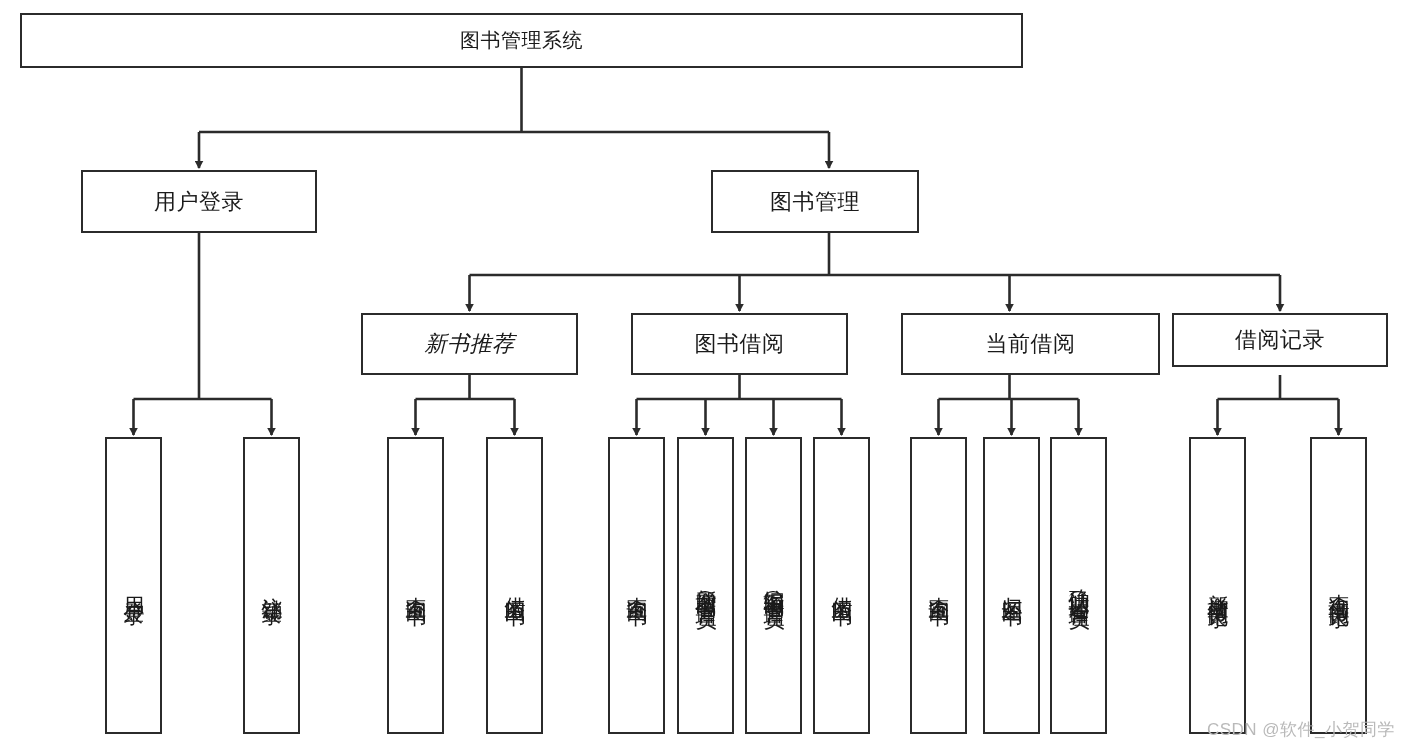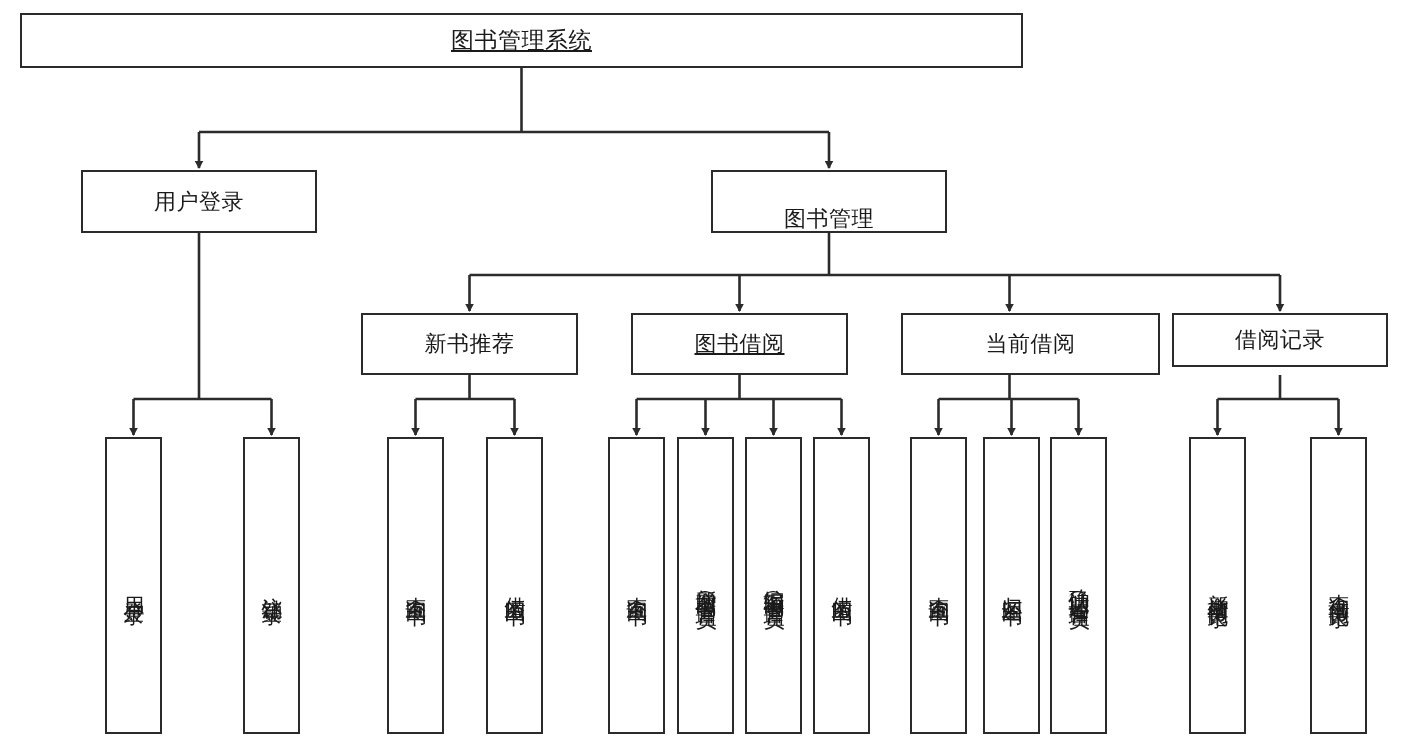--- a/index.html
+++ b/index.html
@@ -40,22 +40,21 @@
     text-align: center;
     letter-spacing: 0.5px;
   }
   
   .node.horiz .label {
     font-size: 22px;
     line-height: 1.15;
     white-space: nowrap;
   }
   .node.root .label {
-    font-size: 23px;
-    text-decoration: underline;
+    font-size: 20px;
   }
   
   .node.vert {
     align-items: center;
     justify-content: center;
     padding: 4px 0;
   }
   .node.vert .label {
     writing-mode: vertical-rl;
     text-orientation: upright;
@@ -123,27 +122,27 @@
       </g>
   </svg>
 
   <div id="node-layer">
       <div class="node horiz root" style="left: 20px; top: 13px; width: 1003px; height: 55px;">
         <span class="label">图书管理系统</span>
       </div>
       <div class="node horiz" style="left: 81px; top: 170px; width: 236px; height: 63px;">
         <span class="label">用户登录</span>
       </div>
-      <div class="node horiz" style="left: 711px; top: 170px; width: 236px; height: 63px; align-items: flex-end;">
+      <div class="node horiz" style="left: 711px; top: 170px; width: 208px; height: 63px;">
         <span class="label">图书管理</span>
       </div>
-      <div class="node horiz" style="left: 361px; top: 313px; width: 217px; height: 62px;">
+      <div class="node horiz" style="left: 361px; top: 313px; width: 217px; height: 62px; font-style: italic;">
         <span class="label">新书推荐</span>
       </div>
-      <div class="node horiz" style="left: 631px; top: 313px; width: 217px; height: 62px; text-decoration: underline;">
+      <div class="node horiz" style="left: 631px; top: 313px; width: 217px; height: 62px;">
         <span class="label">图书借阅</span>
       </div>
       <div class="node horiz" style="left: 901px; top: 313px; width: 259px; height: 62px;">
         <span class="label">当前借阅</span>
       </div>
       <div class="node horiz" style="left: 1172px; top: 313px; width: 216px; height: 54px;">
         <span class="label">借阅记录</span>
       </div>
       <div class="node vert" style="left: 105px; top: 437px; width: 57px; height: 297px;">
         <span class="label">用户登录</span>
@@ -179,13 +178,14 @@
         <span class="label">确认归还（管理员）</span>
       </div>
       <div class="node vert" style="left: 1189px; top: 437px; width: 57px; height: 297px;">
         <span class="label">新增借阅记录</span>
       </div>
       <div class="node vert" style="left: 1310px; top: 437px; width: 57px; height: 297px;">
         <span class="label">查询借阅记录</span>
       </div>
     </div>
 
+  <div class="watermark">CSDN @软件_小贺同学</div>
 </div>
 
 </body></html>

